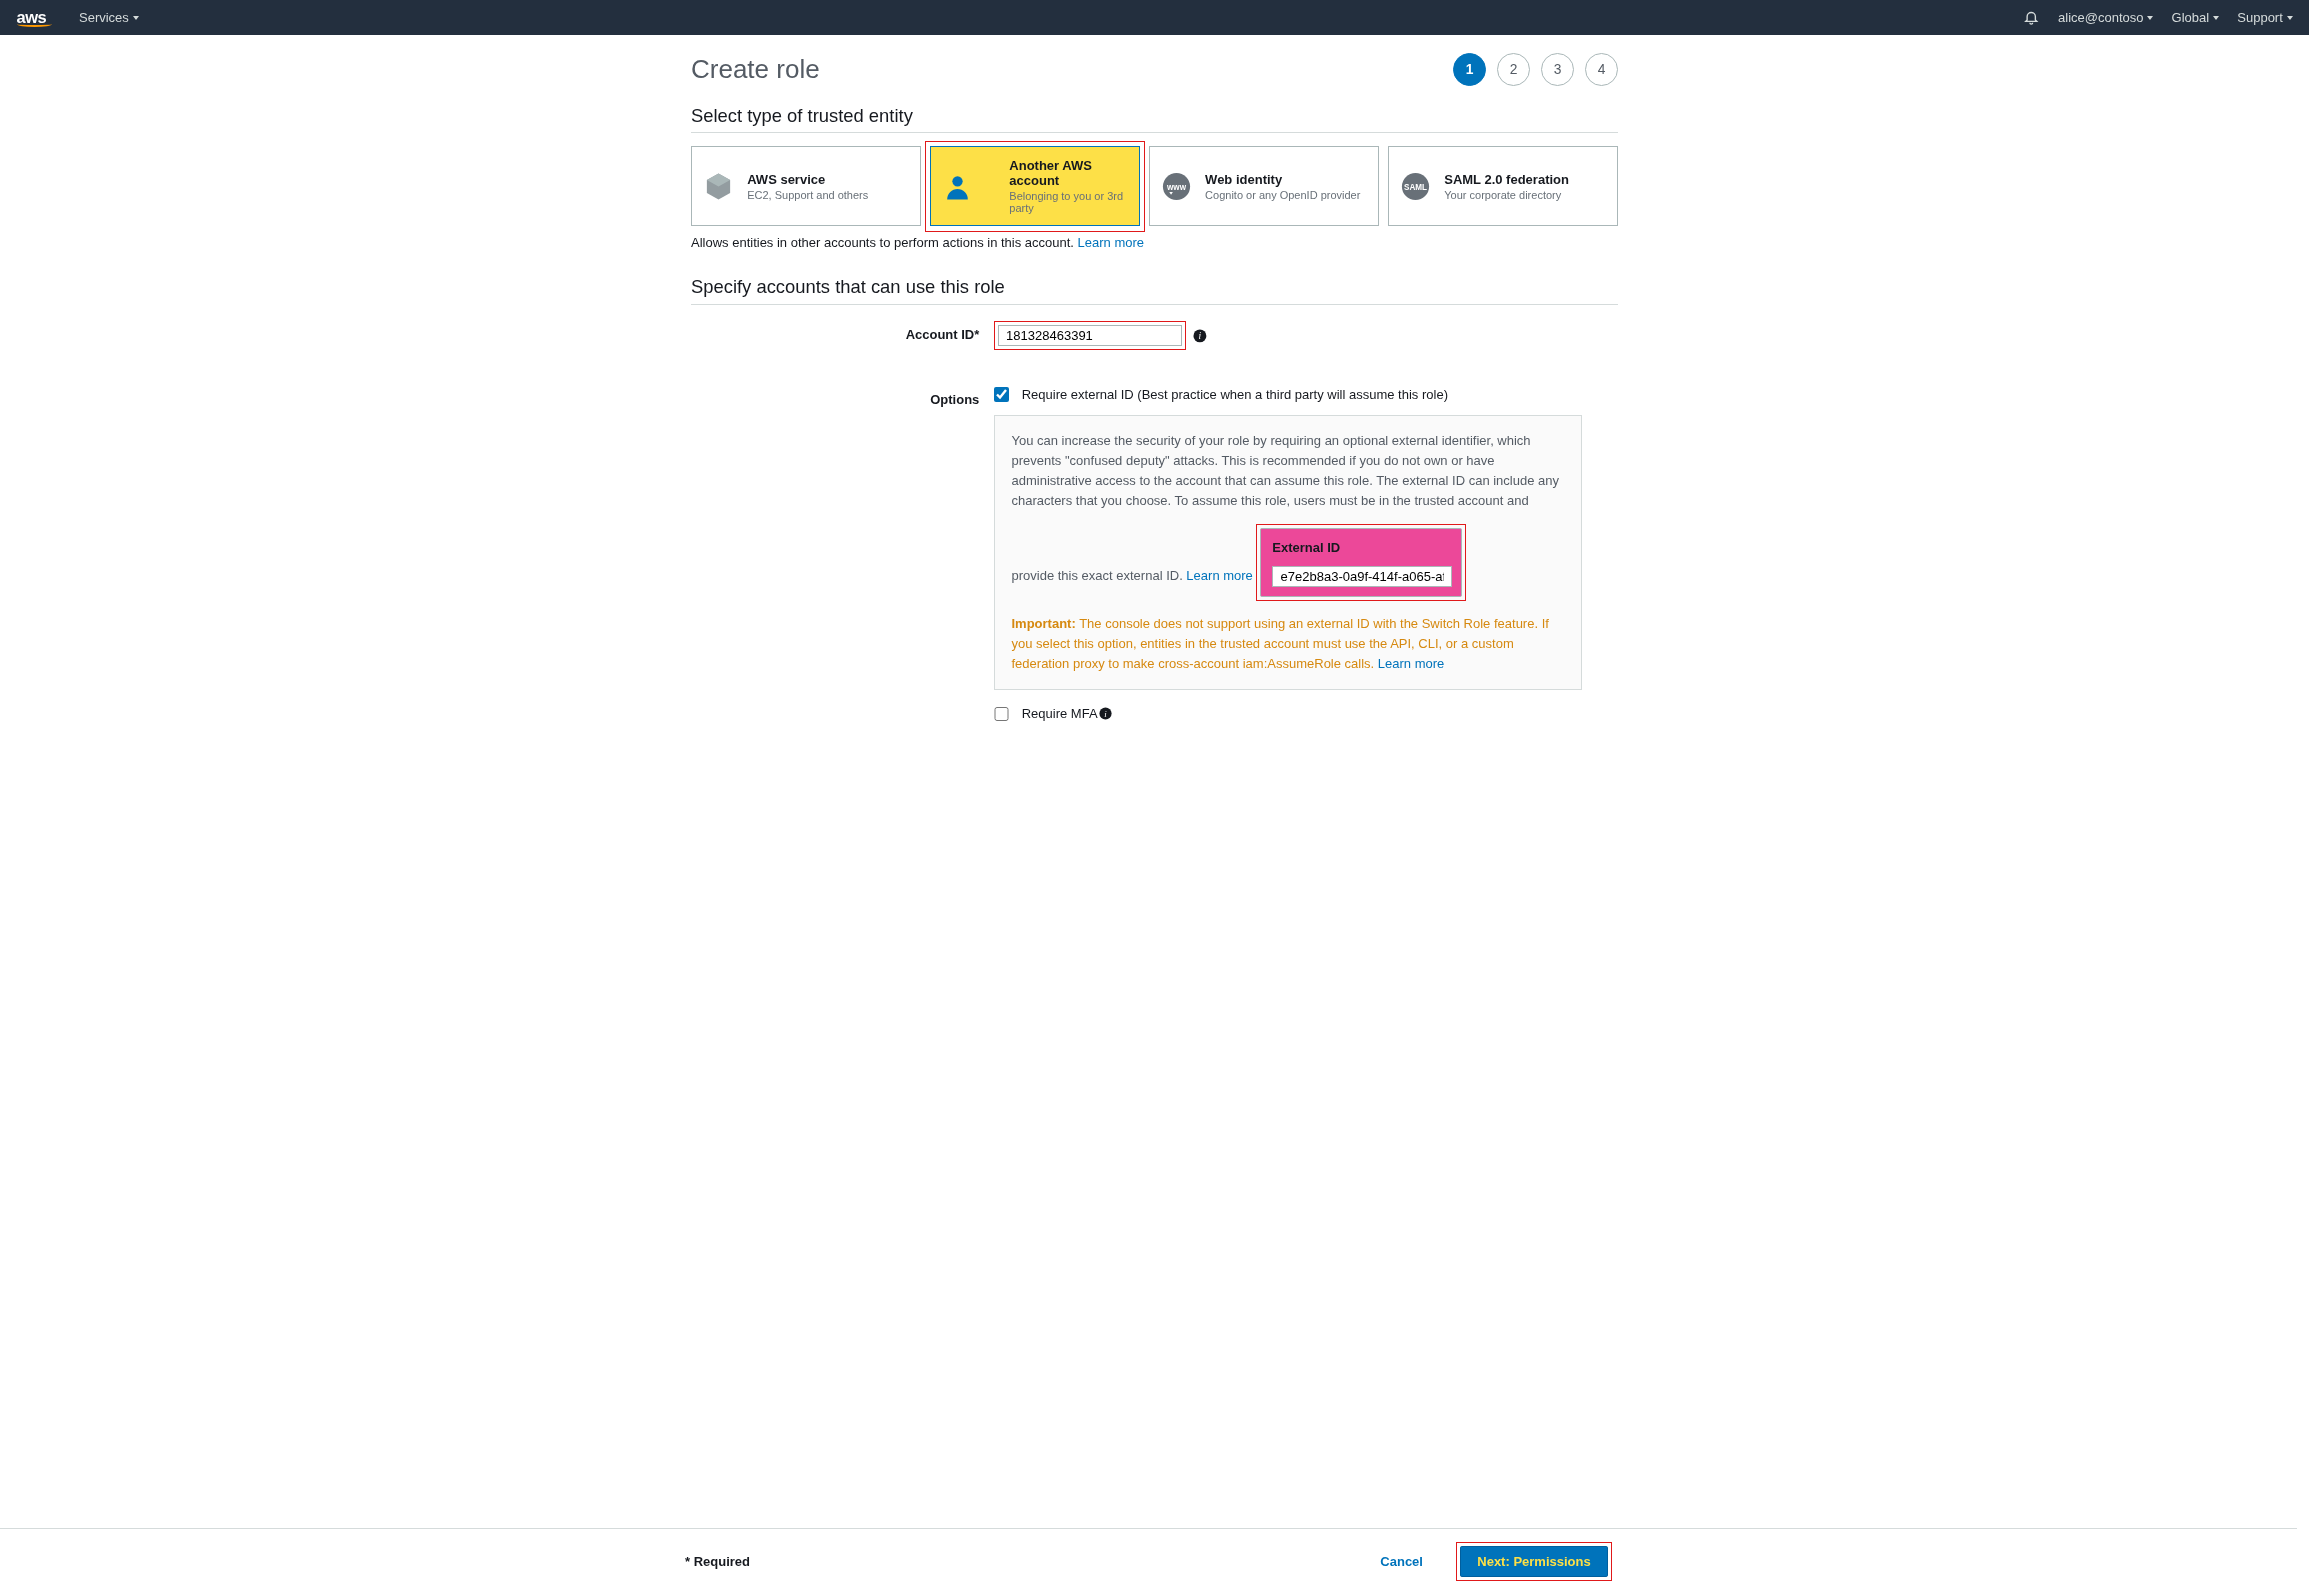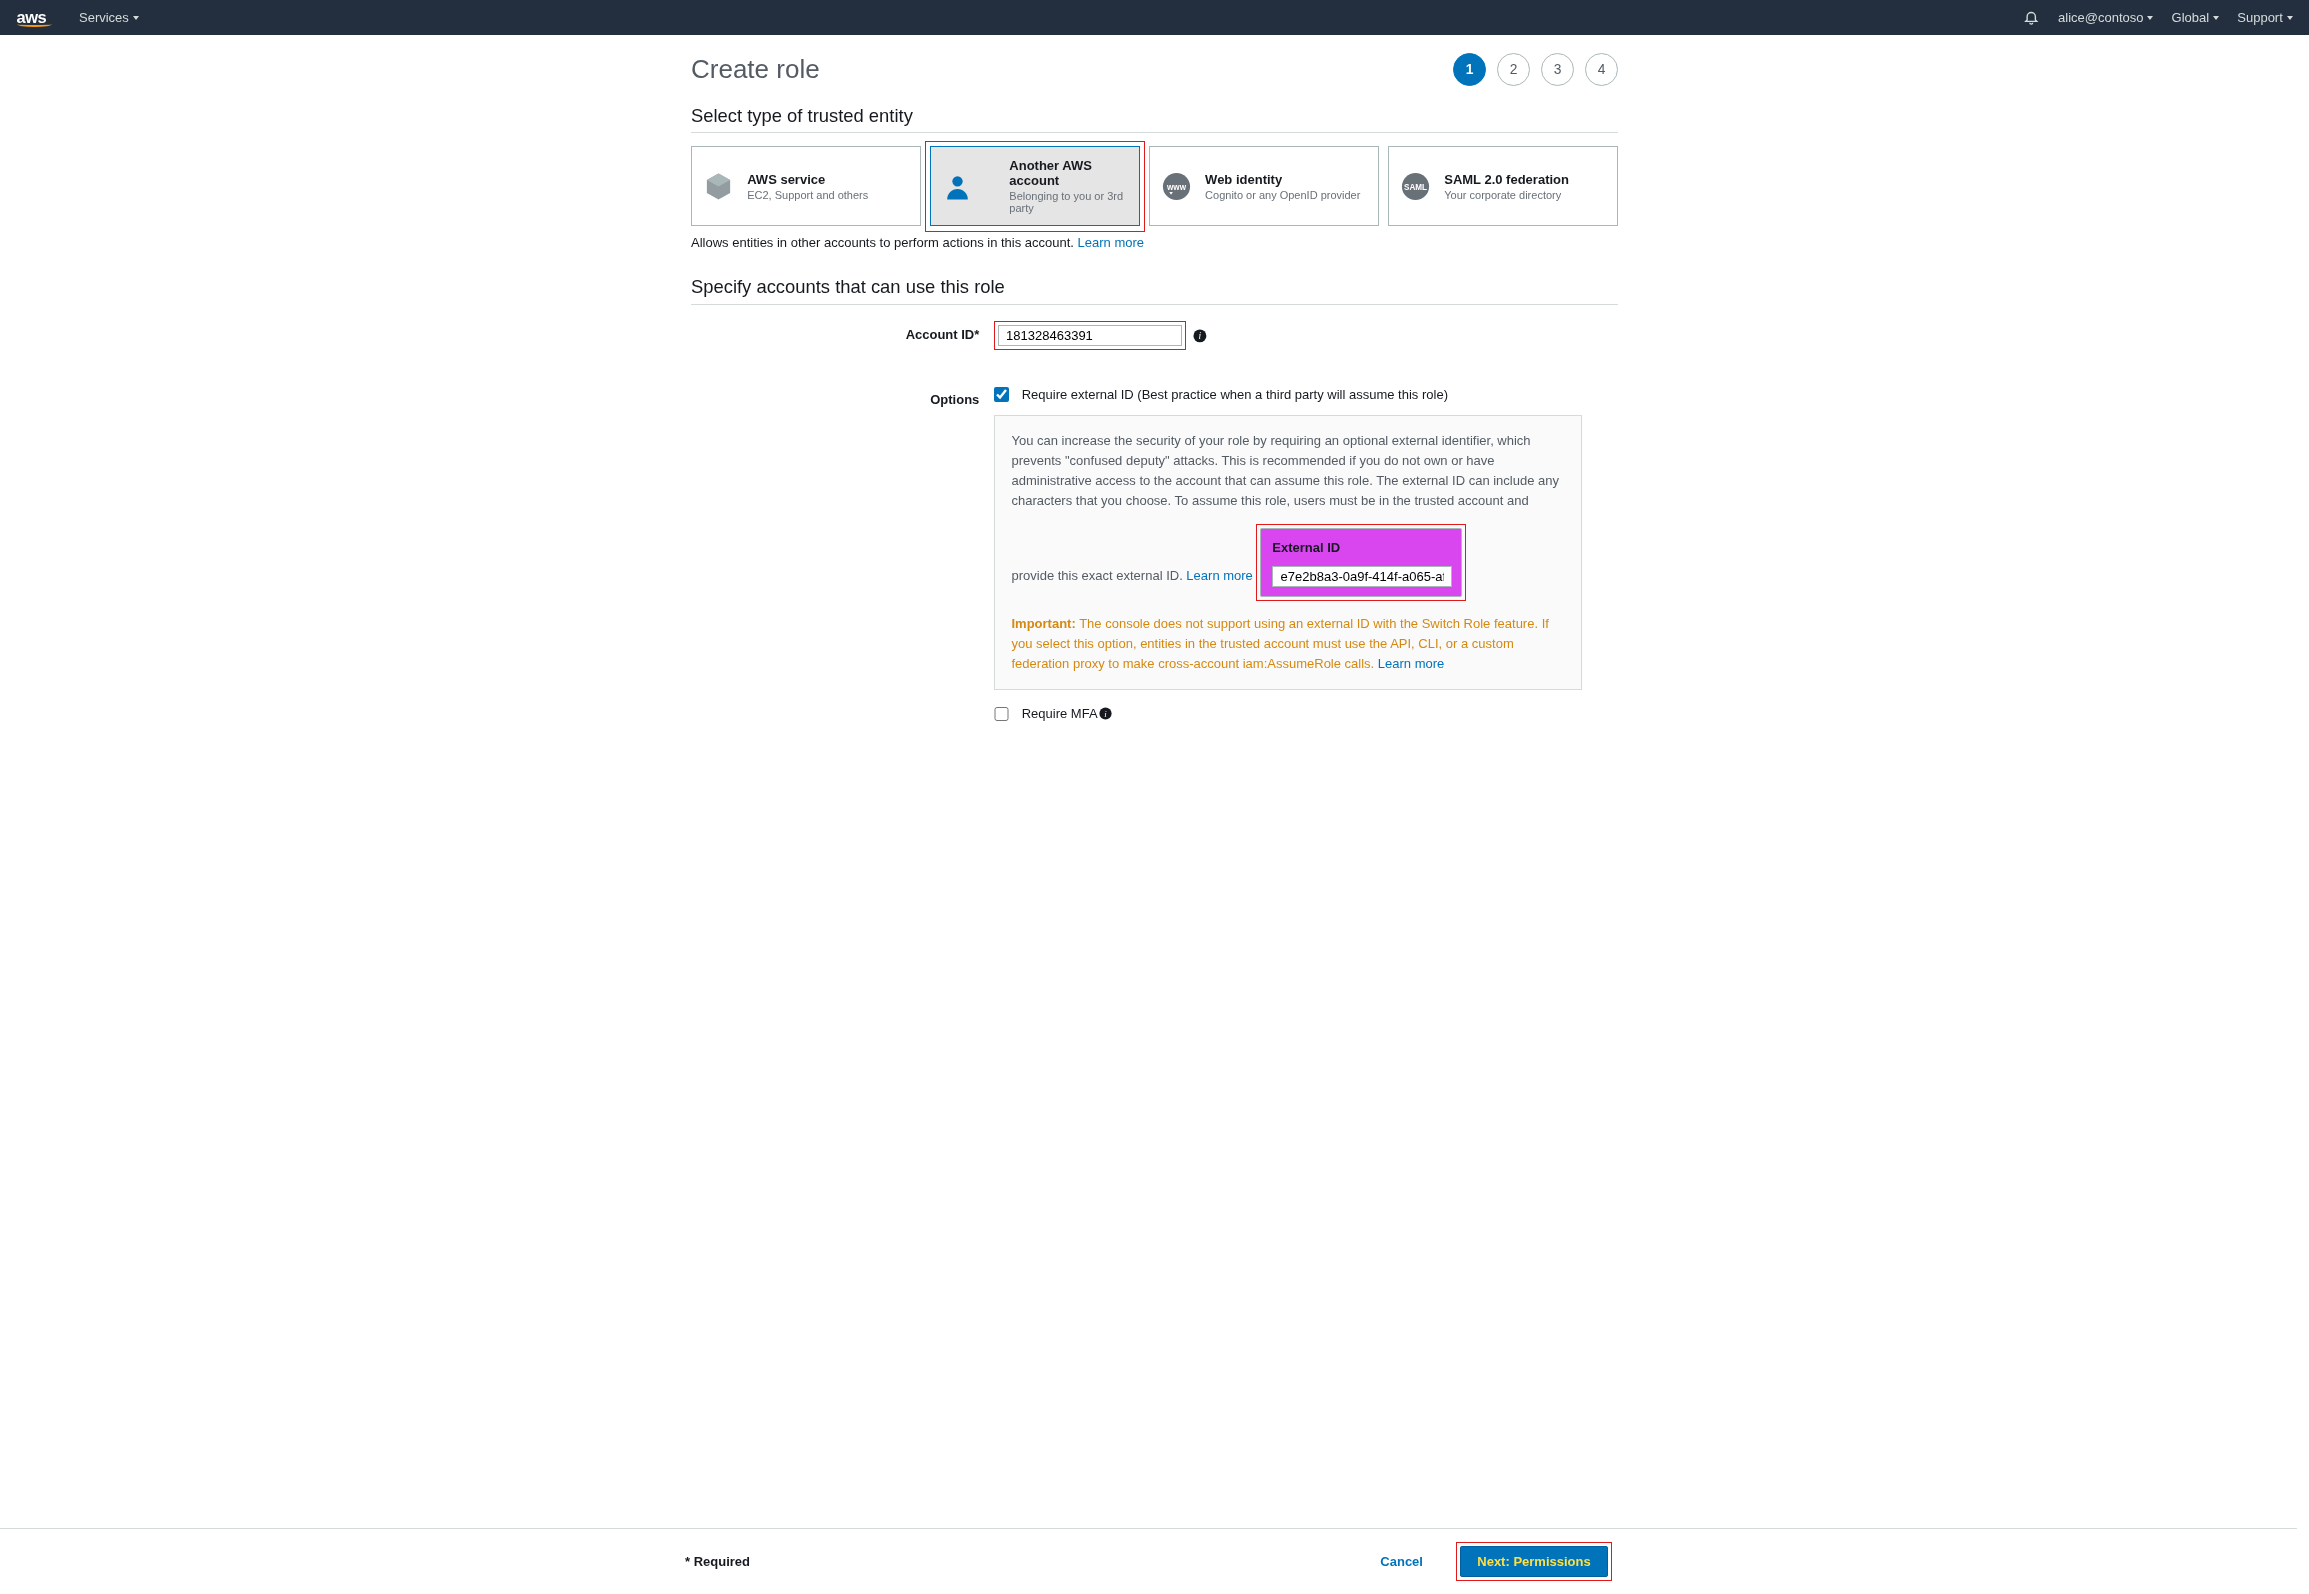--- a/index.html
+++ b/index.html
@@ -25,41 +25,41 @@
 
   h2.section-title { font-size: 18.4px; font-weight:400; color:#16191f; margin-top: 13px; }
   hr.sep { border:none; border-top:0.9px solid #d5dbdb; margin-top:5.5px; }
 
   
   .tiles { display:flex; gap:9.2px; margin-top:13px; }
   .tile { flex:1; border:0.9px solid #aab7b8; padding:11px 9.2px 11px 9.2px; display:flex; align-items:center; gap:11px; cursor:pointer; min-height:64px; background:#fff; }
   .tile .ico { width:35px; height:35px; flex:0 0 35px; display:flex; align-items:center; justify-content:center; }
   .tile .tile-title { font-size:13px; font-weight:700; color:#16191f; }
   .tile .tile-sub { font-size:11px; color:#687078; margin-top:1.8px; }
-  .tile.selected { background:#e5e5e5; border:0.9px solid #0073bb;gap:34px; }
+  .tile.selected { background:#fde047; border:0.9px solid #0073bb;gap:34px; }
   .tile-wrap { flex:1; position:relative; }
   .tile-wrap .tile { width:100%; }
   .highlight-box { position:absolute; inset:-5.5px; border:1.8px solid #e0191a; pointer-events:none; }
   .highlight-inline { border:1.8px solid #e0191a; padding:2.8px; }
 
   .desc-line { margin-top:9.2px; color:#16191f; }
   .desc-line a, a.link { color:#0073bb; text-decoration:none; cursor:pointer; }
 
   
   .form-row { display:flex; align-items:flex-start; margin-top:16.5px; }
   .form-label { width:303px; text-align:right; padding-right:14.7px; font-weight:700; color:#16191f; padding-top:5.5px; }
   .form-ctl { flex:1; }
   .input { width:184px; height:21px; border:0.9px solid #aab7b8; padding:0 7.3px; font-size:13px; }
   .info-ico { margin-left:7.3px; display:inline-flex; align-items:center; }
 
   .chk { width:14.7px; height:14.7px; accent-color:#0073bb; vertical-align:middle; }
   .opt-label { margin-left:13px; color:#16191f; }
 
   .info-panel { border:0.9px solid #d5dbdb; background:#fafafa; padding:14.7px 16.5px; border-radius:0; margin-top:13px; width:588px; color:#545b64; line-height:1.55; }
-  .ext-box { border:0.9px solid #aab7b8; background:#d946ef; padding:9.2px 11px; margin-top:13px; width:202px; border-radius:1.8px; }
+  .ext-box { border:0.9px solid #aab7b8; background:#ec4899; padding:9.2px 11px; margin-top:13px; width:202px; border-radius:1.8px; }
   .ext-box-wrap { display:inline-block; }
   .ext-title { font-weight:700; color:#16191f; margin-bottom:7.3px; }
   .warn { color:#d68910; margin-top:13px; line-height:1.55; }
   .warn strong { font-weight:700; }
   .warn a { color:#0073bb; }
 
   .mfa-row { margin-top:16.5px; display:flex; align-items:center; }
 
   
   .footer { position:fixed; bottom:0; left:0; right:12px; background:#fff; border-top:0.9px solid #d5dbdb; padding:13px 0; }

